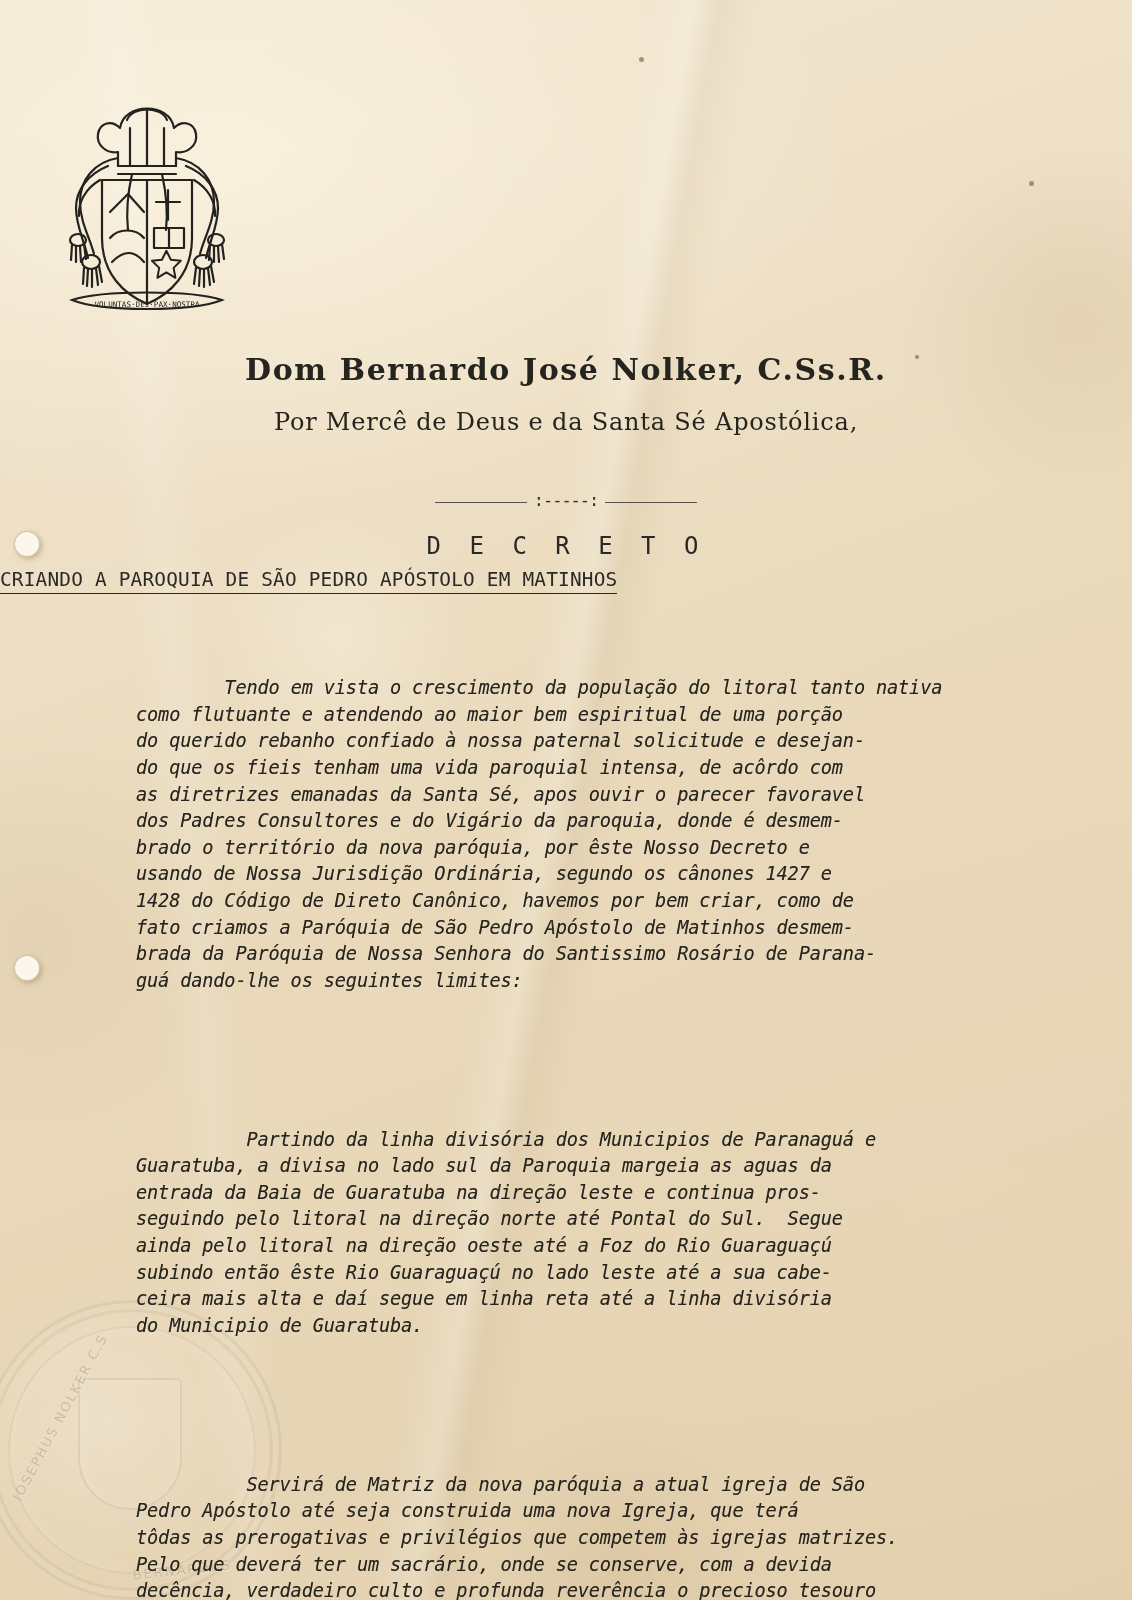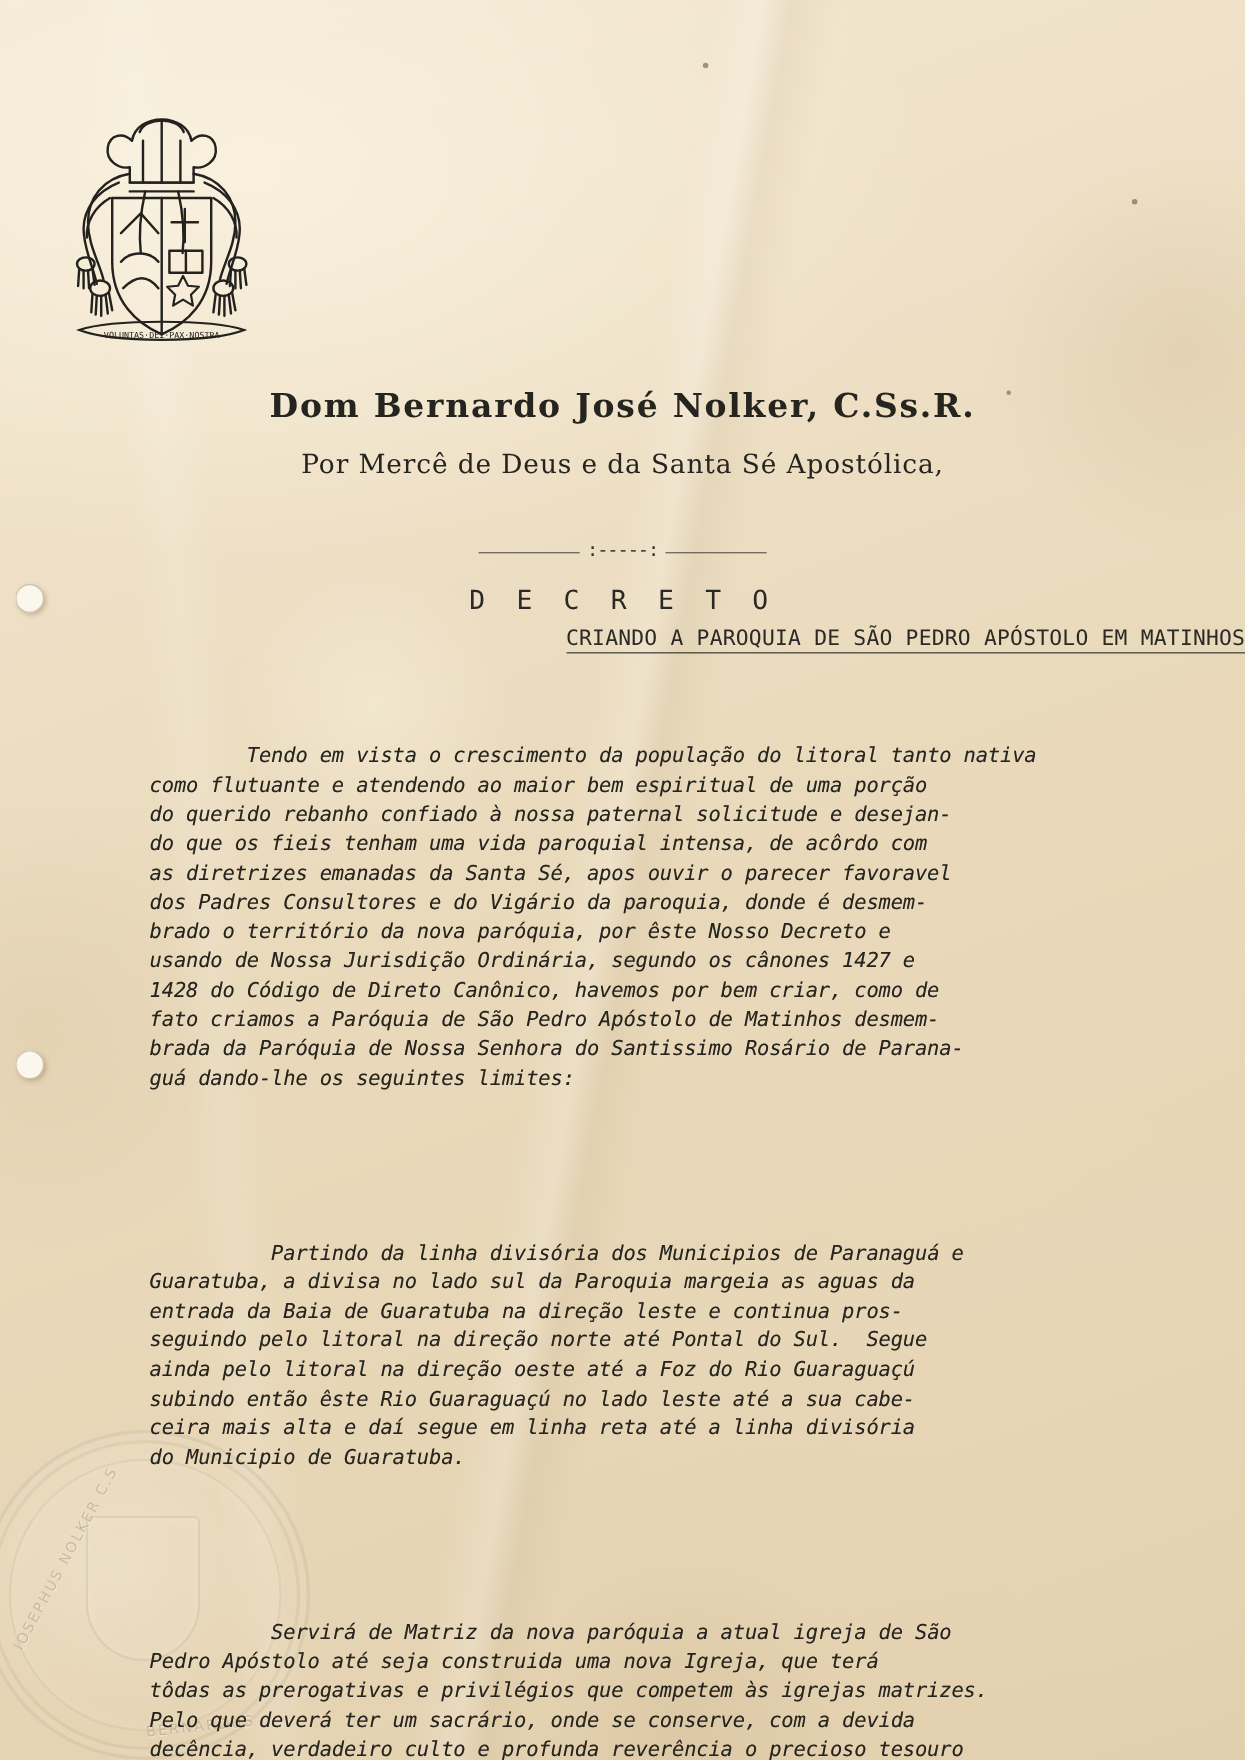--- a/index.html
+++ b/index.html
@@ -214,21 +214,21 @@
     letter-spacing: 7px;
     color: #2b2926;
     margin-top: 20px;
   }
 
   #subject {
     position: absolute;
     top: 568px;
     left: 0; right: 0;
     z-index: 5;
-    text-align: right;
+    text-align: left;
     font-family: "DejaVu Sans Mono", monospace;
     font-size: 19.4px;
     letter-spacing: 0.2px;
     color: #2b2926;
   }
   #subject span {
     border-bottom: 1.6px solid #2b2926;
     padding-bottom: 2px;
   }
 

